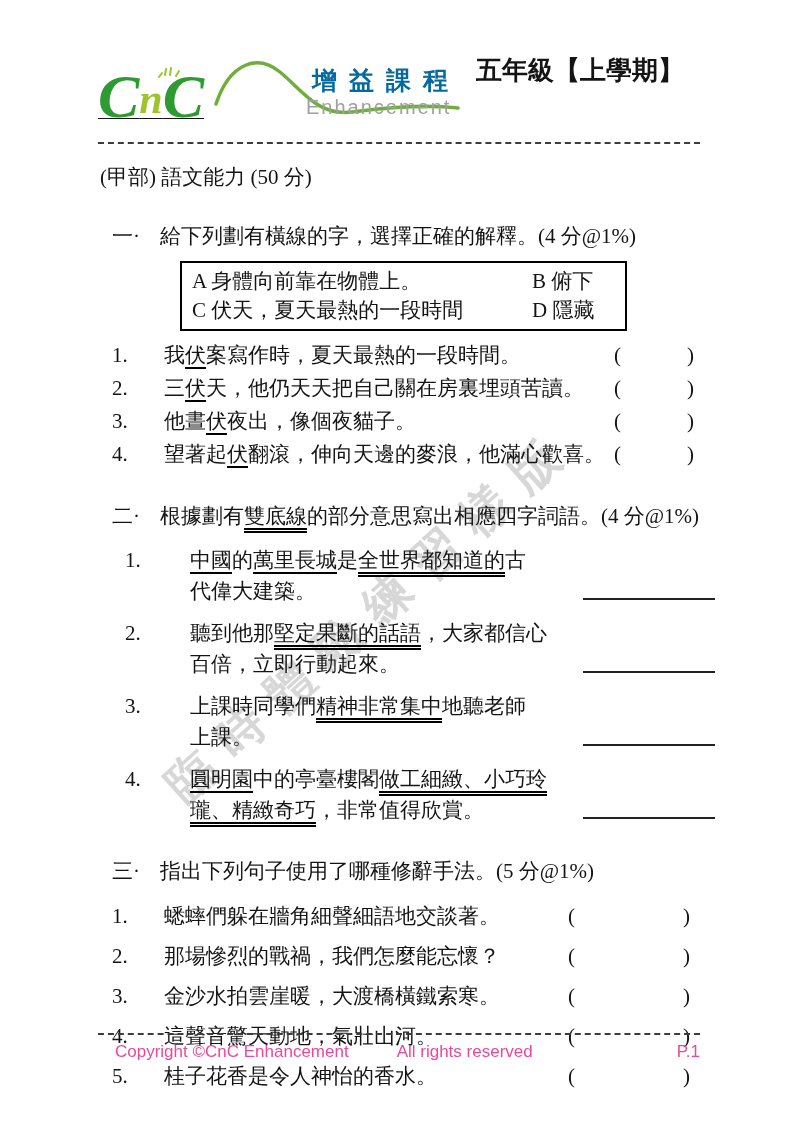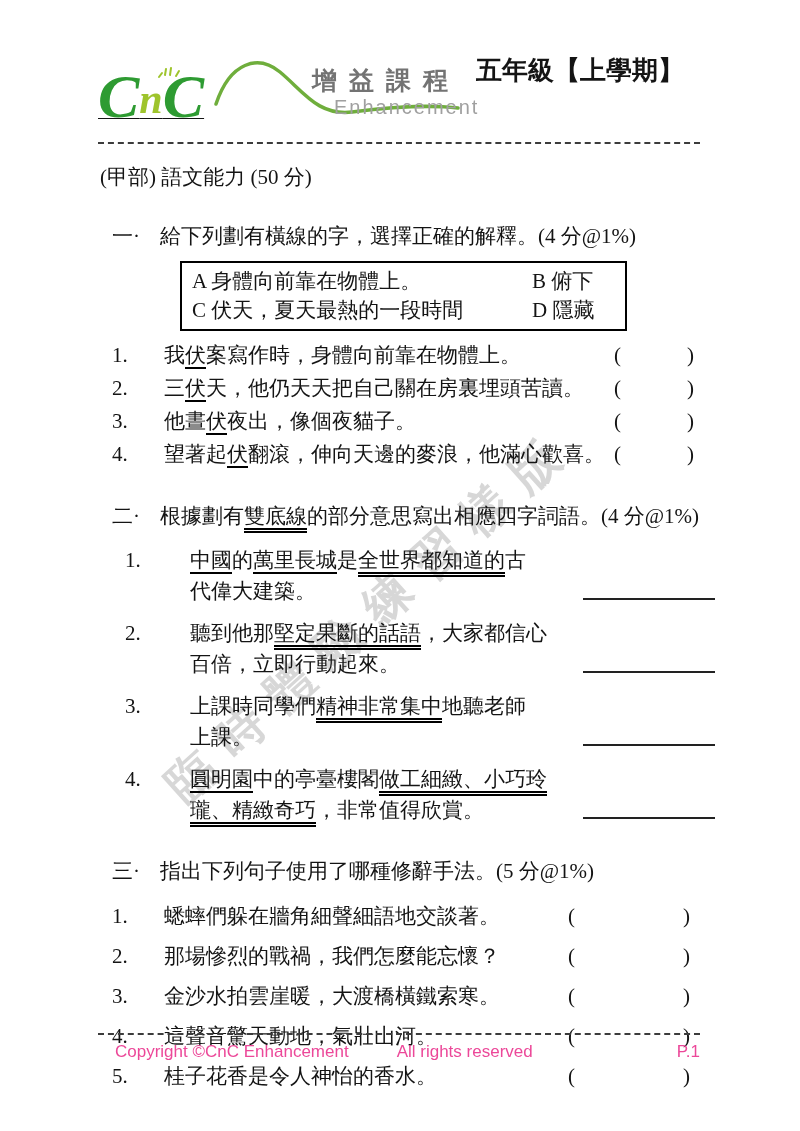--- a/index.html
+++ b/index.html
@@ -5,23 +5,23 @@
   html,body{margin:0;padding:0;background:#fff;}
   .page{position:relative;width:800px;height:1131px;background:#ffffff;overflow:hidden;
         font-family:"Liberation Serif","DejaVu Serif",serif;color:#141414;}
 
   
   .logo{position:absolute;left:98px;top:56px;height:84px;width:170px;text-decoration:underline;}
   .logo .c1,.logo .c2{font-style:italic;font-weight:bold;font-size:62px;color:#2e9b32;line-height:80px;}
   .logo .nn{font-style:italic;font-weight:bold;font-size:42px;color:#9ec42c;line-height:80px;position:relative;top:-4px;}
   .rays{position:absolute;left:58px;top:8px;}
   .swirl{position:absolute;left:212px;top:52px;}
-  .logo-zh{position:absolute;left:312px;top:64px;font-size:25px;color:#737373;letter-spacing:12px;font-weight:bold;}
+  .logo-zh{position:absolute;left:312px;top:64px;font-size:25px;color:#0369a1;letter-spacing:12px;font-weight:bold;}
   .logo-en{position:absolute;left:306px;top:96px;font-size:20px;color:#a0a0a0;letter-spacing:2px;
-           font-family:"Liberation Sans","DejaVu Sans",sans-serif;margin-left:28px;}
+           font-family:"Liberation Sans","DejaVu Sans",sans-serif;}
   .paper-title{position:absolute;left:458px;top:52px;width:244px;text-align:center;
                font-size:26px;font-weight:bold;line-height:37px;font-family:Liberation Serif, serif;}
   .dash{position:absolute;left:98px;width:602px;border-top:2px dashed #3c3c3c;}
   .dash.top{top:142px;}
   .dash.bottom{top:1033px;}
 
   
   .watermark{position:absolute;left:152px;top:768px;width:720px;
              transform:rotate(-42deg);transform-origin:0 0;
              font-size:48px;font-weight:600;letter-spacing:18px;
@@ -116,21 +116,21 @@
       </div>
       <div class="opt-row">
         <span class="opt-left">C 伏天，夏天最熱的一段時間</span>
         <span class="opt-right">D 隱藏</span>
       </div>
     </div>
 
     <div class="items1">
       <div class="row1">
         <span class="num">1.</span>
-        <span class="sent"><span>我</span><span class="u1">伏</span><span>案寫作時，身體向前靠在物體上。</span></span>
+        <span class="sent"><span>我</span><span class="u1">伏</span><span>案寫作時，夏天最熱的一段時間。</span></span>
         <span class="paren">
             <span>(</span>
             <span>)</span>
           </span>
       </div>
       <div class="row1">
         <span class="num">2.</span>
         <span class="sent"><span>三</span><span class="u1">伏</span><span>天，他仍天天把自己關在房裏埋頭苦讀。</span></span>
         <span class="paren">
             <span>(</span>

